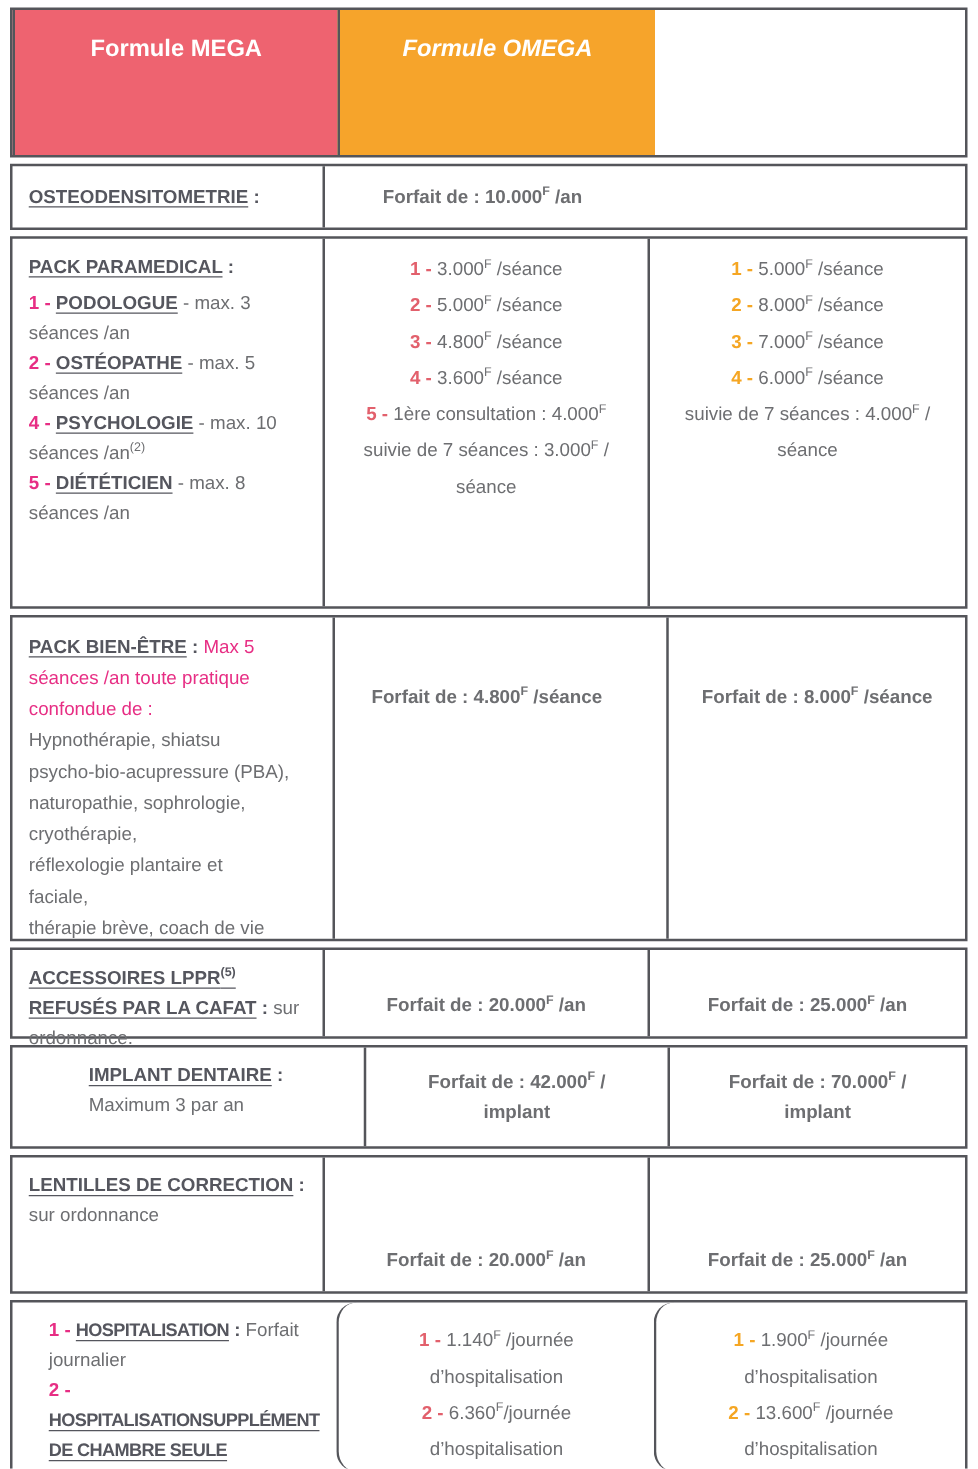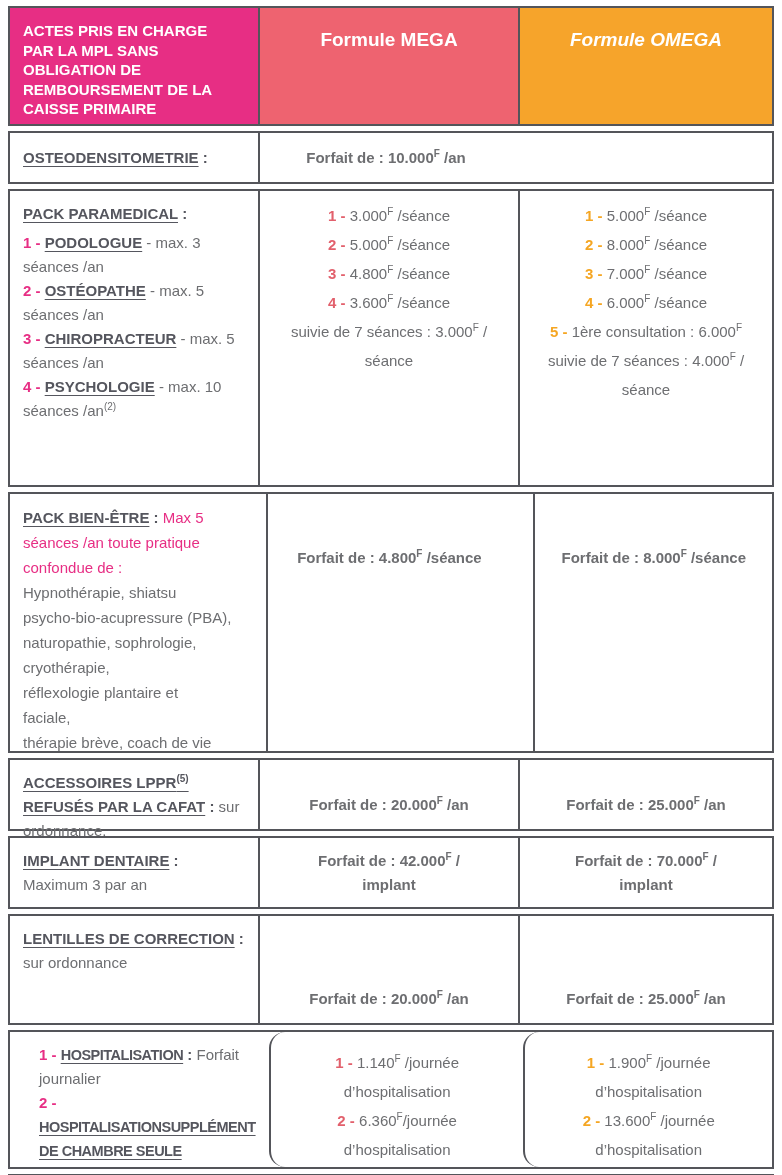--- a/index.html
+++ b/index.html
@@ -11,21 +11,21 @@
   .row { display:flex; border:2px solid var(--border,#54555A); margin-bottom:5px; background:#fff; }
   .c1 { width:248px; }
   .c2 { width:260px; border-left:2px solid var(--border,#54555A); }
   .c3 { width:254px; border-left:2px solid var(--border,#54555A); }
 
   .r-header   { height:120px; }
   .r-osteo    { height:53px;  }
   .r-param    { height:298px; }
   .r-bienetre { height:261px;gap:23px; }
   .r-access   { height:73px;  }
-  .r-implant  { height:73px;  }
+  .r-implant  { height:83px;padding-left:48px;  }
   .r-lentil   { height:111px;  }
   .r-hosp     { height:139px;padding-left:16px; }
   .r-stub     { height:40px;  }
 
   .hdr-services { background:var(--pink,#E72E84); color:#fff; font-weight:bold;
                   font-size:15px; line-height:19.5px; padding:13px 10px 0 13px; }
   .pre-line { white-space:pre-line; }
   .hdr-mega  { background:var(--coral,#EE6370); }
   .hdr-omega { background:var(--orange,#F6A42B);font-style:italic; }
   .formule { color:#fff; font-weight:bold; font-size:19px; text-align:center; padding-top:21px; }
@@ -59,27 +59,20 @@
   sup { font-size:10px; line-height:0; vertical-align:super; }
   .item-line { line-height:24px; }
 </style>
 </head>
 <body>
 
 <div class="page">
   <div class="tbl">
 
     <div class="row r-header">
-      <div class="c1 hdr-services">
-        <span class="pre-line">ACTES PRIS EN CHARGE
-PAR LA MPL SANS
-OBLIGATION DE
-REMBOURSEMENT DE LA
-CAISSE PRIMAIRE</span>
-      </div>
       <div class="c2 hdr-mega">
         <div class="formule">Formule MEGA</div>
       </div>
       <div class="c3 hdr-omega">
         <div class="formule">Formule OMEGA</div>
       </div>
     </div>
 
     <div class="row r-osteo">
       <div class="c1 label-cell vcenter-left">
@@ -89,38 +82,38 @@
           <div class="price-line">Forfait de : 10.000<sup>F</sup> /an</div>
         </div>
     </div>
 
     <div class="row r-param">
       <div class="c1 label-cell">
         <div class="param-title"><span class="h-name">PACK PARAMEDICAL</span><span class="h-mid"> :</span></div>
         <div>
             <div class="item-line"><span class="num">1 - </span><span class="h-name">PODOLOGUE</span><span> - max. 3 séances /an</span></div>
             <div class="item-line"><span class="num">2 - </span><span class="h-name">OSTÉOPATHE</span><span> - max. 5 séances /an</span></div>
-            <div class="item-line"><span class="num">3 - </span><span class="h-name">CHIROPRACTEUR</span><span> - max. 5 séances /an</span></div>
             <div class="item-line"><span class="num">4 - </span><span class="h-name">PSYCHOLOGIE</span><span> - max. 10 séances /an</span><sup>(2)</sup></div>
+            <div class="item-line"><span class="num">5 - </span><span class="h-name">DIÉTÉTICIEN</span><span> - max. 8 séances /an</span></div>
           </div>
       </div>
       <div class="c2 val vtop pt10 lh29">
           <div class="price-line"><span class="num">1 - </span>3.000<sup>F</sup> /séance</div>
           <div class="price-line"><span class="num">2 - </span>5.000<sup>F</sup> /séance</div>
           <div class="price-line"><span class="num">3 - </span>4.800<sup>F</sup> /séance</div>
           <div class="price-line"><span class="num">4 - </span>3.600<sup>F</sup> /séance</div>
+          <div class="price-line"><span class="num">5 - </span>1ère consultation : 4.000<sup>F</sup></div>
           <div class="price-line">suivie de 7 séances : 3.000<sup>F</sup> /</div>
           <div class="price-line">séance</div>
         </div>
       <div class="c3 val vtop pt10 lh29">
           <div class="price-line"><span class="num">1 - </span>5.000<sup>F</sup> /séance</div>
           <div class="price-line"><span class="num">2 - </span>8.000<sup>F</sup> /séance</div>
           <div class="price-line"><span class="num">3 - </span>7.000<sup>F</sup> /séance</div>
           <div class="price-line"><span class="num">4 - </span>6.000<sup>F</sup> /séance</div>
-          <div class="price-line"><span class="num">5 - </span>1ère consultation : 6.000<sup>F</sup></div>
           <div class="price-line">suivie de 7 séances : 4.000<sup>F</sup> /</div>
           <div class="price-line">séance</div>
         </div>
     </div>
 
     <div class="row r-bienetre">
       <div class="c1 label-cell" style="line-height:25px;">
         <span class="h-name">PACK BIEN-ÊTRE</span><span class="h-mid"> : </span><span class="pink-text">Max 5 séances /an toute pratique confondue de :</span>
         <div class="pre-line">Hypnothérapie, shiatsu
 psycho-bio-acupressure (PBA),

